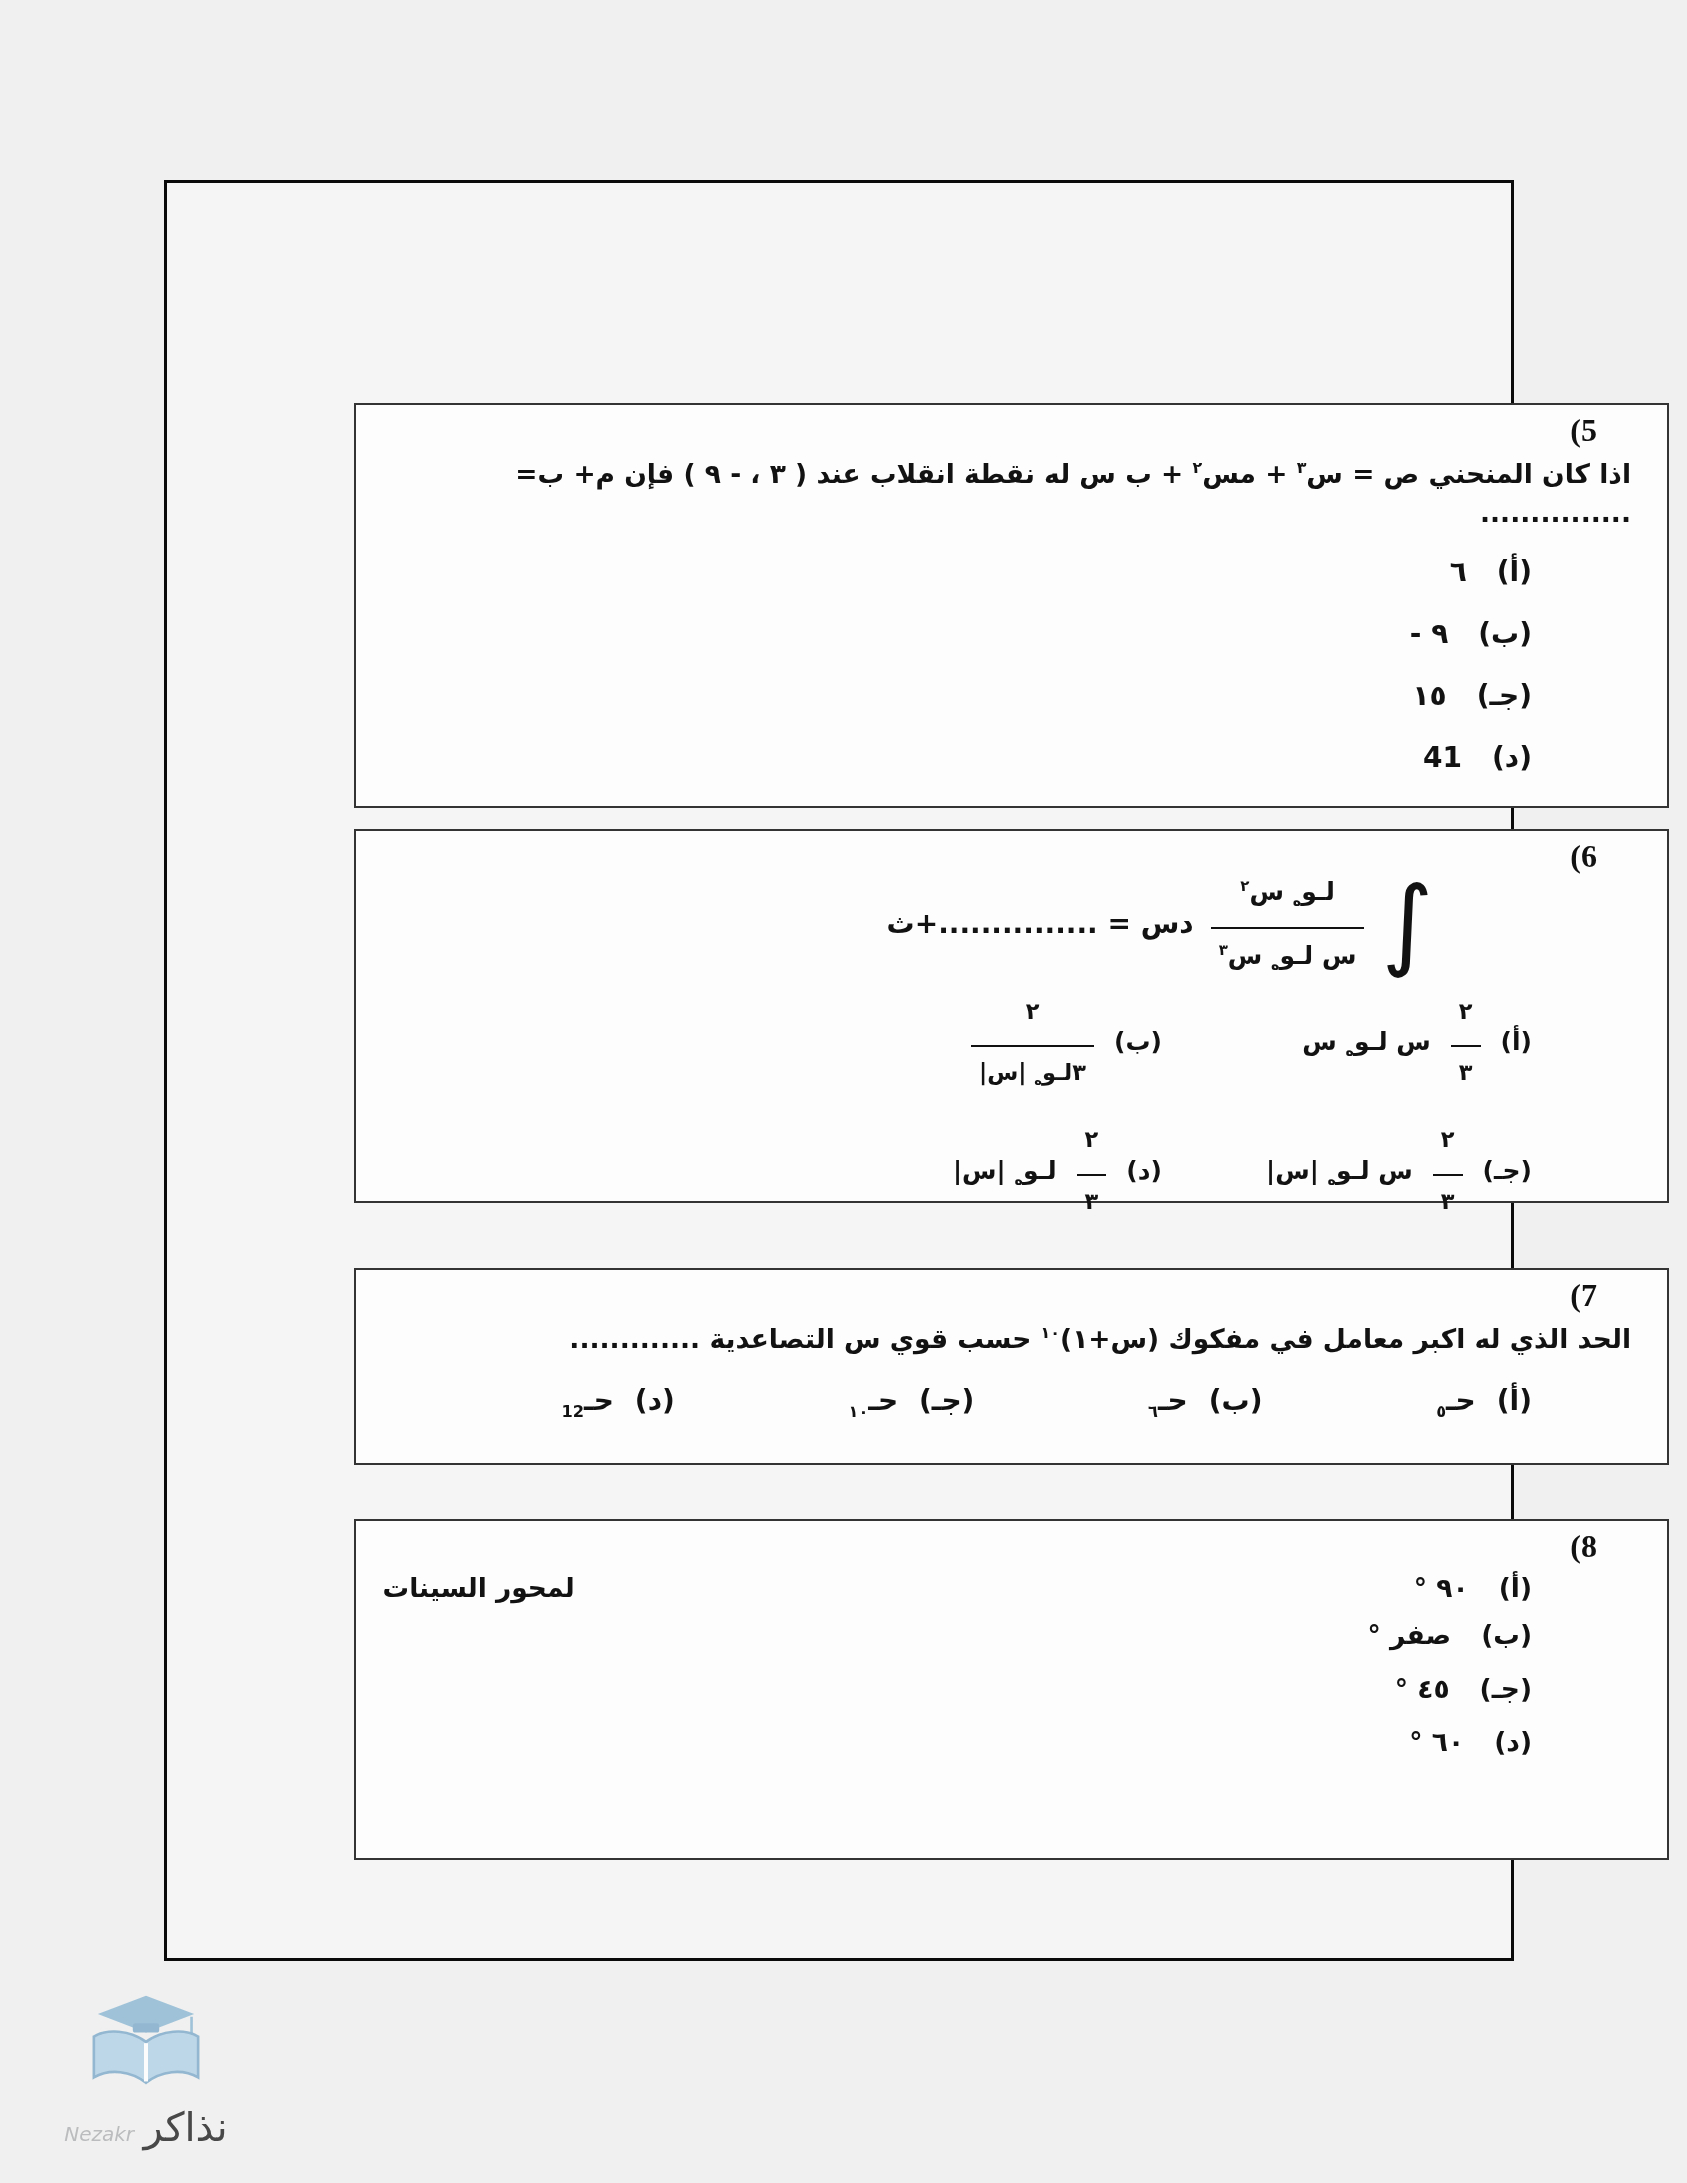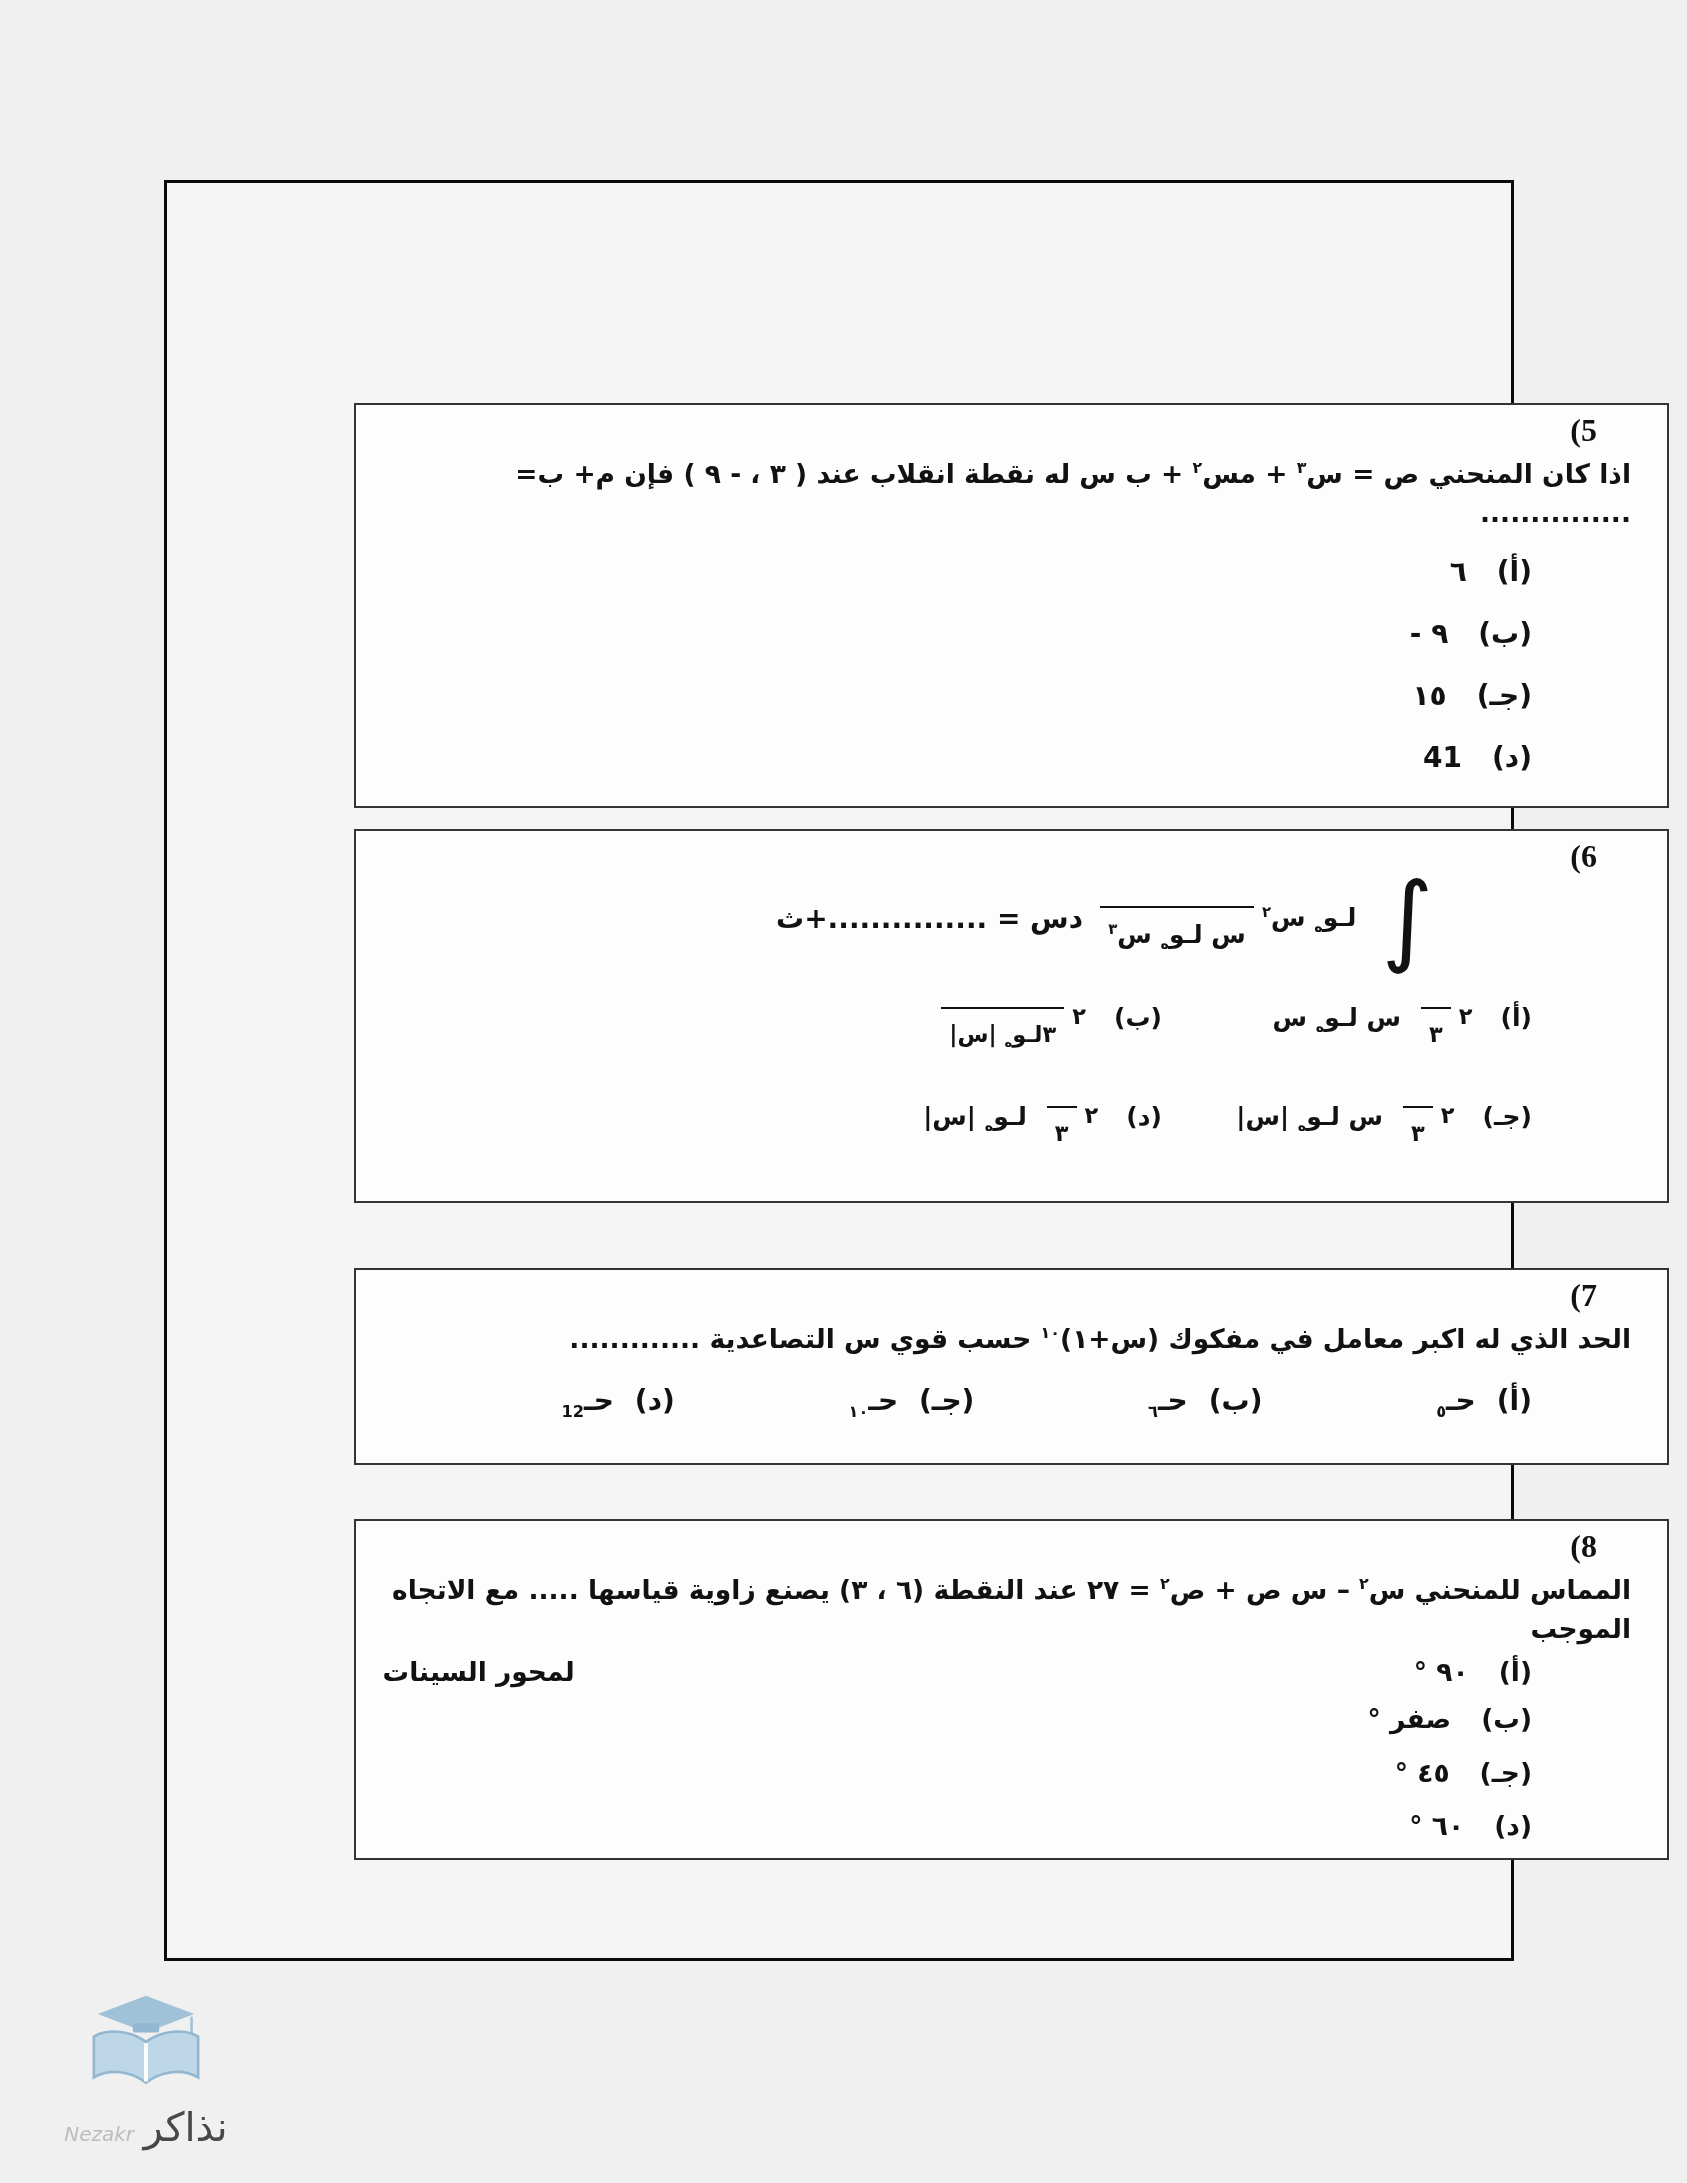--- a/index.html
+++ b/index.html
@@ -36,21 +36,21 @@
   .qtext { font-size:26.5px; font-weight:700; line-height:1.45; margin-top:7px; }
   sup { font-size:60%; line-height:0; }
   sub { font-size:58%; line-height:0; vertical-align:-0.42em; }
 
   .opt-list { margin-top:22.5px; padding-right:99px; display:flex; flex-direction:column; gap:29px; }
   .opt { display:flex; align-items:baseline; gap:30px; font-size:28px; font-weight:700; }
   .num-ltr { direction:ltr; unicode-bidi:isolate; }
 
   .equation { display:flex; align-items:center; gap:17px; padding-right:198px; margin-top:2.6px; font-weight:700; }
   .integral { font-size:99px; line-height:.85; font-weight:400; }
-  .frac { display:inline-flex; flex-direction:row; align-items:center; text-align:center; }
+  .frac { display:inline-flex; flex-direction:column; align-items:center; text-align:center; }
   .frac .fnum { padding:0 8px 3.3px; }
   .frac .fden { border-top:2px solid #111; padding:12px 8px 0;margin-top:18px; }
   .frac-big { font-size:25px; }
   .frac-sm  { font-size:22.5px; }
   .eqtail { font-size:28px; letter-spacing:0.7px; }
 
   .q6-grid {
     margin-top:28px; padding-right:99px;
     display:grid; grid-template-columns:370px auto; row-gap:41px;
     font-size:25px; font-weight:700;
@@ -175,21 +175,20 @@
         </div>
         <div class="opt7">
           <span>(د)</span>
           <span><span>حـ</span><sub>12</sub></span>
         </div>
       </div>
     </section>
 
     <section class="qbox q8">
       <div class="qnum">(8</div>
-      <p class="qtext"><span>المماس للمنحني س</span><sup>٢</sup><span> – س ص + ص</span><sup>٢</sup><span> = ٢٧   عند النقطة  (٦ ، ٣)  يصنع زاوية قياسها ..... مع الاتجاه الموجب</span></p>
       <div class="q8-row2">
         <div class="opt">
           <span>(أ)</span>
           <span>٩٠ °</span>
         </div>
         <span class="q8-left">لمحور السينات</span>
       </div>
       <div class="opt-list">
         <div class="opt">
           <span>(ب)</span>

